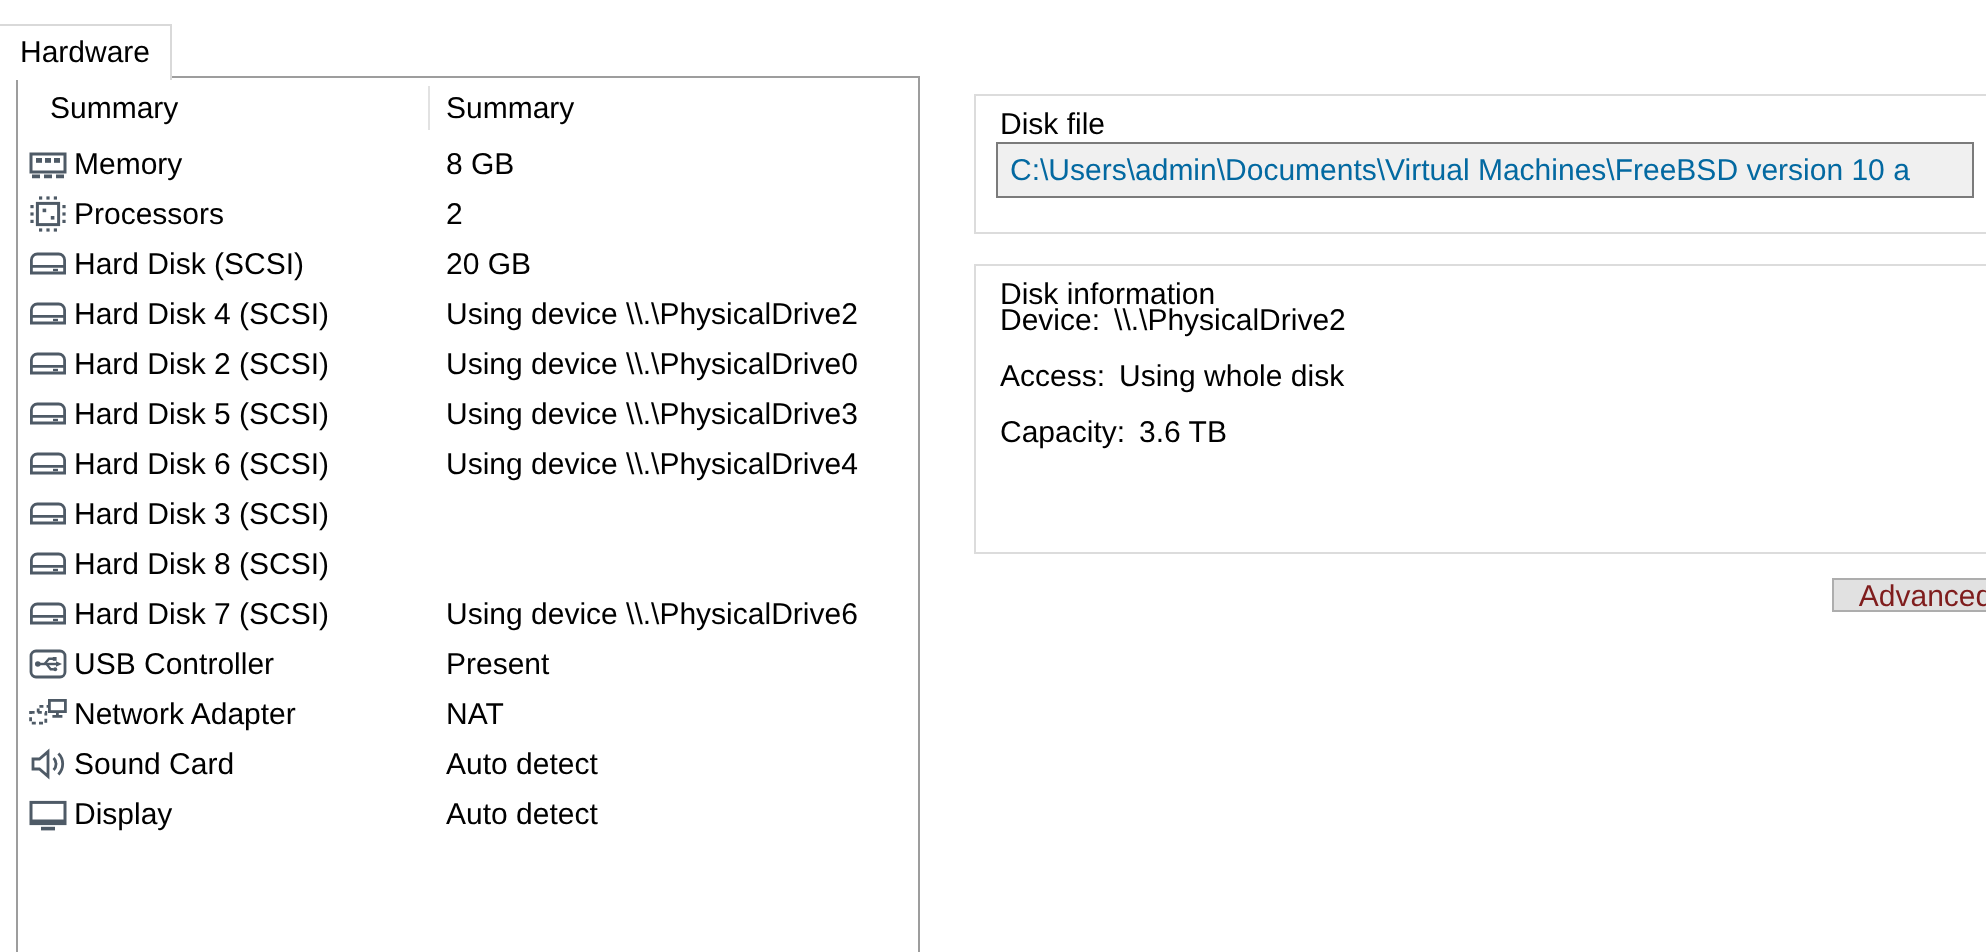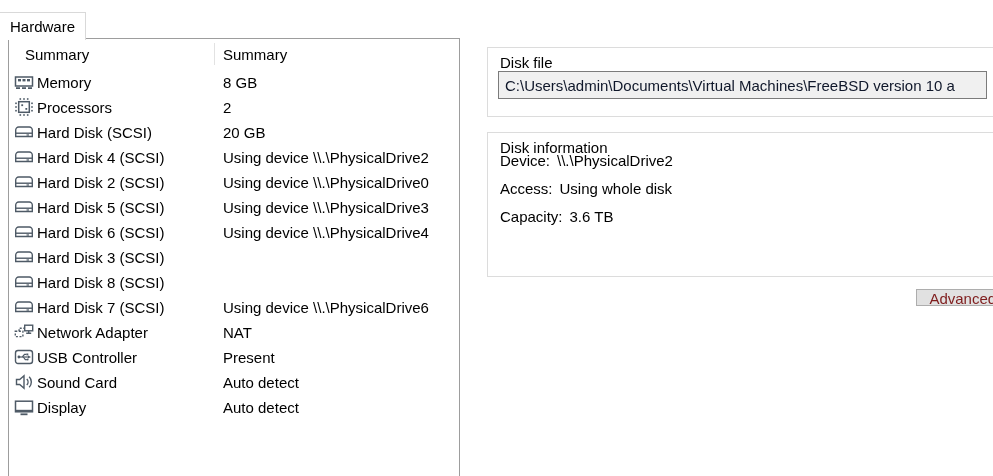--- a/index.html
+++ b/index.html
@@ -29,21 +29,21 @@
   .icon { position:absolute; left:5px; top:2px; width:20px; height:20px; color:#4e5a66; }
 
   
   .group { position:absolute; border:1px solid #dcdcdc; background:#fff; }
   .group-label { position:absolute; top:-10px; left:8px; background:#fff; padding:0 4px; white-space:nowrap;margin-top:16px; }
   .g-diskfile { left:487px; top:47px; width:540px; height:70px; }
   .g-diskinfo { left:487px; top:132px; width:540px; height:145px; }
 
   .path-input { position:absolute; left:10px; top:23px; width:489px; height:28px;
     background:#f0f0f0; border:1px solid #7b7b7b; font:15px "Liberation Sans","DejaVu Sans",sans-serif;
-    padding:0 6px; color:#0f172a; white-space:nowrap; overflow:hidden; }
+    padding:0 6px; color:#0369a1; white-space:nowrap; overflow:hidden; }
 
   .info-field { position:absolute; left:12px; white-space:nowrap; }
   .info-field .val { margin-left:7px; }
 
   .btn { position:absolute; left:916px; top:289px; width:106px; height:17px;
     background:#e1e1e1; border:1px solid #adadad;
     font:15px "Liberation Sans","DejaVu Sans",sans-serif; color:#7f1d1d; }
 </style>
 </head>
 <body>
@@ -209,31 +209,31 @@
     </div>
     <div class="row">
       <svg class="icon">
           <use href="#i-disk"></use>
         </svg>
       <span class="cell-device">Hard Disk 7 (SCSI)</span>
       <span class="cell-summary">Using device \\.\PhysicalDrive6</span>
     </div>
     <div class="row">
       <svg class="icon">
+          <use href="#i-usb"></use>
+        </svg>
+      <span class="cell-device">USB Controller</span>
+      <span class="cell-summary">Present</span>
+    </div>
+    <div class="row">
+      <svg class="icon">
           <use href="#i-network"></use>
         </svg>
       <span class="cell-device">Network Adapter</span>
       <span class="cell-summary">NAT</span>
-    </div>
-    <div class="row">
-      <svg class="icon">
-          <use href="#i-usb"></use>
-        </svg>
-      <span class="cell-device">USB Controller</span>
-      <span class="cell-summary">Present</span>
     </div>
     <div class="row">
       <svg class="icon">
           <use href="#i-speaker"></use>
         </svg>
       <span class="cell-device">Sound Card</span>
       <span class="cell-summary">Auto detect</span>
     </div>
     <div class="row">
       <svg class="icon">

